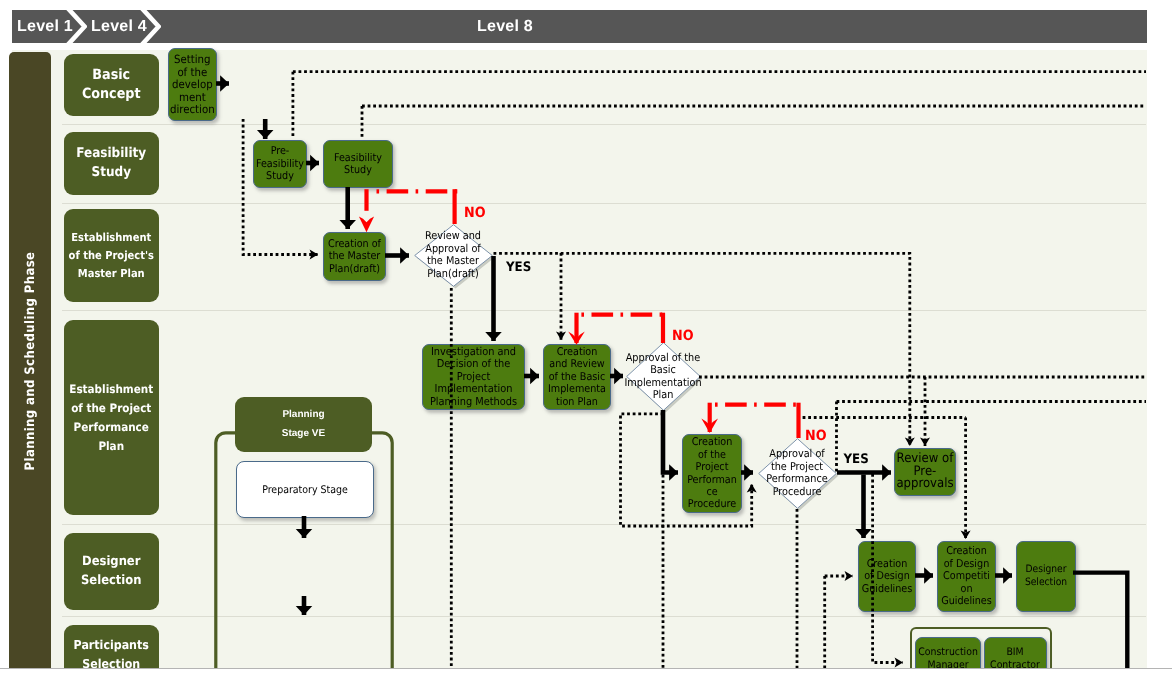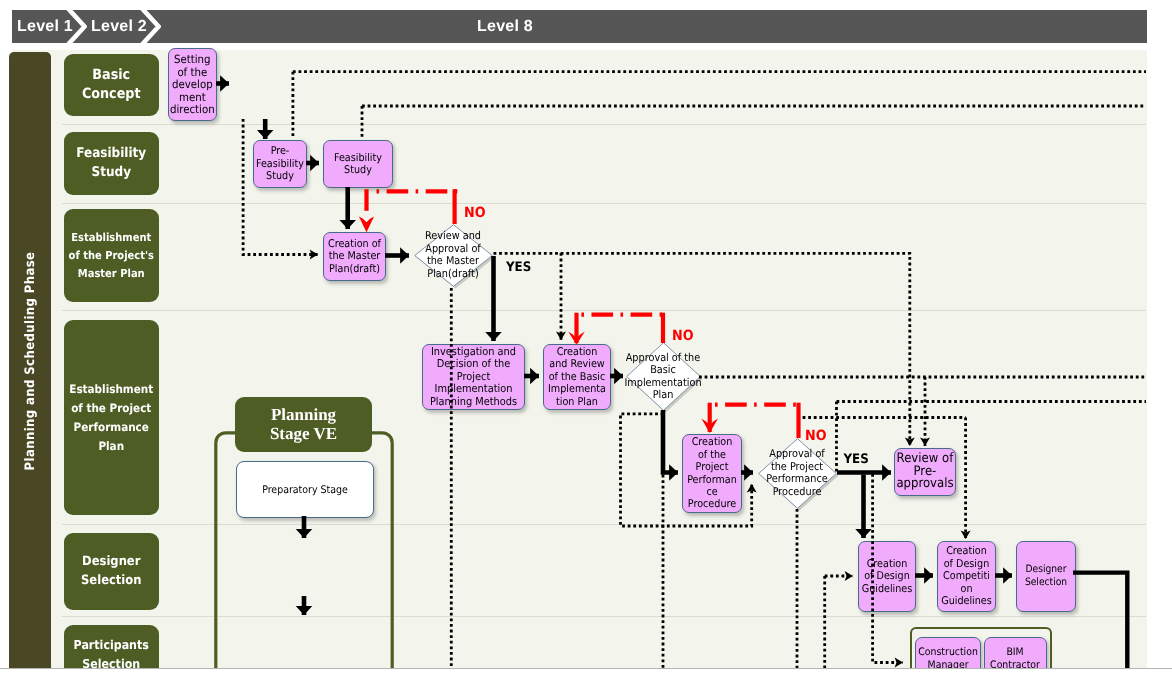--- a/index.html
+++ b/index.html
@@ -24,41 +24,41 @@
 
   
   .stage{position:absolute;left:63.5px;width:95.5px;background:#4d5d24;border-radius:9px;
          color:#ffffff;font-weight:bold;font-size:11px;line-height:18px;text-align:center;
          white-space:nowrap;
          display:flex;align-items:center;justify-content:center;
          font-family:"DejaVu Sans Condensed","DejaVu Sans",sans-serif;}
   .rowsep{position:absolute;left:62px;width:1084px;height:1px;background:#dcddd2;}
 
   
-  .node{position:absolute;background:#f0abfc;border:1px solid #4a6a8a;border-radius:7px;
+  .node{position:absolute;background:#4d7c0f;border:1px solid #4a6a8a;border-radius:7px;
         box-shadow:2px 2.5px 3.5px rgba(110,110,110,.42);
         display:flex;align-items:center;justify-content:center;text-align:center;
         font-size:10.7px;line-height:12.4px;color:#000000;
         font-family:"DejaVu Sans Condensed","DejaVu Sans",sans-serif;}
   .dnode{position:absolute;display:flex;align-items:center;justify-content:center;text-align:center;
          font-size:10.8px;line-height:12.5px;color:#000000;
          font-family:"DejaVu Sans Condensed","DejaVu Sans",sans-serif;}
   .dnode .dlabel{position:absolute;left:-40px;right:-40px;top:50%;transform:translateY(-50%);
                  z-index:2;white-space:nowrap;text-align:center;}
   .lbl{position:absolute;font-weight:bold;line-height:1;
        font-family:"DejaVu Sans Condensed","DejaVu Sans",sans-serif;}
   .no{color:#ff0000;font-size:14.2px;}
   .yes{color:#000000;font-size:13.2px;}
 
   
   #vegroup{position:absolute;left:213px;top:428px;width:182px;height:250px;}
   #vehead{position:absolute;left:235px;top:397px;width:137px;height:55px;background:#4d5d24;
-          border-radius:9px;color:#fff;font-weight:bold;font-size:17px;line-height:18.3px;
+          border-radius:9px;color:#fff;font-weight:bold;font-size:10px;line-height:18.3px;
           text-align:center;display:flex;align-items:center;justify-content:center;
-          font-family:Liberation Serif, serif;}
+          font-family:Liberation Sans, sans-serif;}
   .venode{position:absolute;left:236px;width:136px;background:#ffffff;border:1px solid #4a6a8a;
           border-radius:8px;box-shadow:2px 2.5px 3.5px rgba(110,110,110,.40);
           display:flex;align-items:center;justify-content:center;text-align:center;
           font-size:10.5px;color:#000;
           font-family:"DejaVu Sans Condensed","DejaVu Sans",sans-serif;}
 
   
   #subgroup{position:absolute;left:909.6px;top:626.8px;width:142.2px;height:46px;
             border:2.6px solid #4d5d24;border-bottom:none;border-radius:6px 6px 0 0;box-sizing:border-box;}
 
@@ -69,21 +69,21 @@
 
 <div id="root">
 
   <div id="canvas"></div>
 
   <div id="levelbar">
     <div class="lvl" style="left:5px;">Level 1</div>
     <svg class="chev" style="left:53px;" viewBox="0 1 22 33">
       <path d="M2.6,-1 L19.6,17.5 L2.6,36" fill="none" stroke="#ffffff" stroke-width="4.6" stroke-linejoin="miter"></path>
     </svg>
-    <div class="lvl" style="left:79px;">Level 2</div>
+    <div class="lvl" style="left:79px;">Level 4</div>
     <svg class="chev" style="left:127px;" viewBox="0 1 22 33">
       <path d="M2.6,-1 L19.6,17.5 L2.6,36" fill="none" stroke="#ffffff" stroke-width="4.6" stroke-linejoin="miter"></path>
     </svg>
     <div class="lvl" style="left:465px;">Level 8</div>
   </div>
 
   <div id="phasecol">
     <div id="phasetext">Planning and Scheduling Phase</div>
   </div>
 

